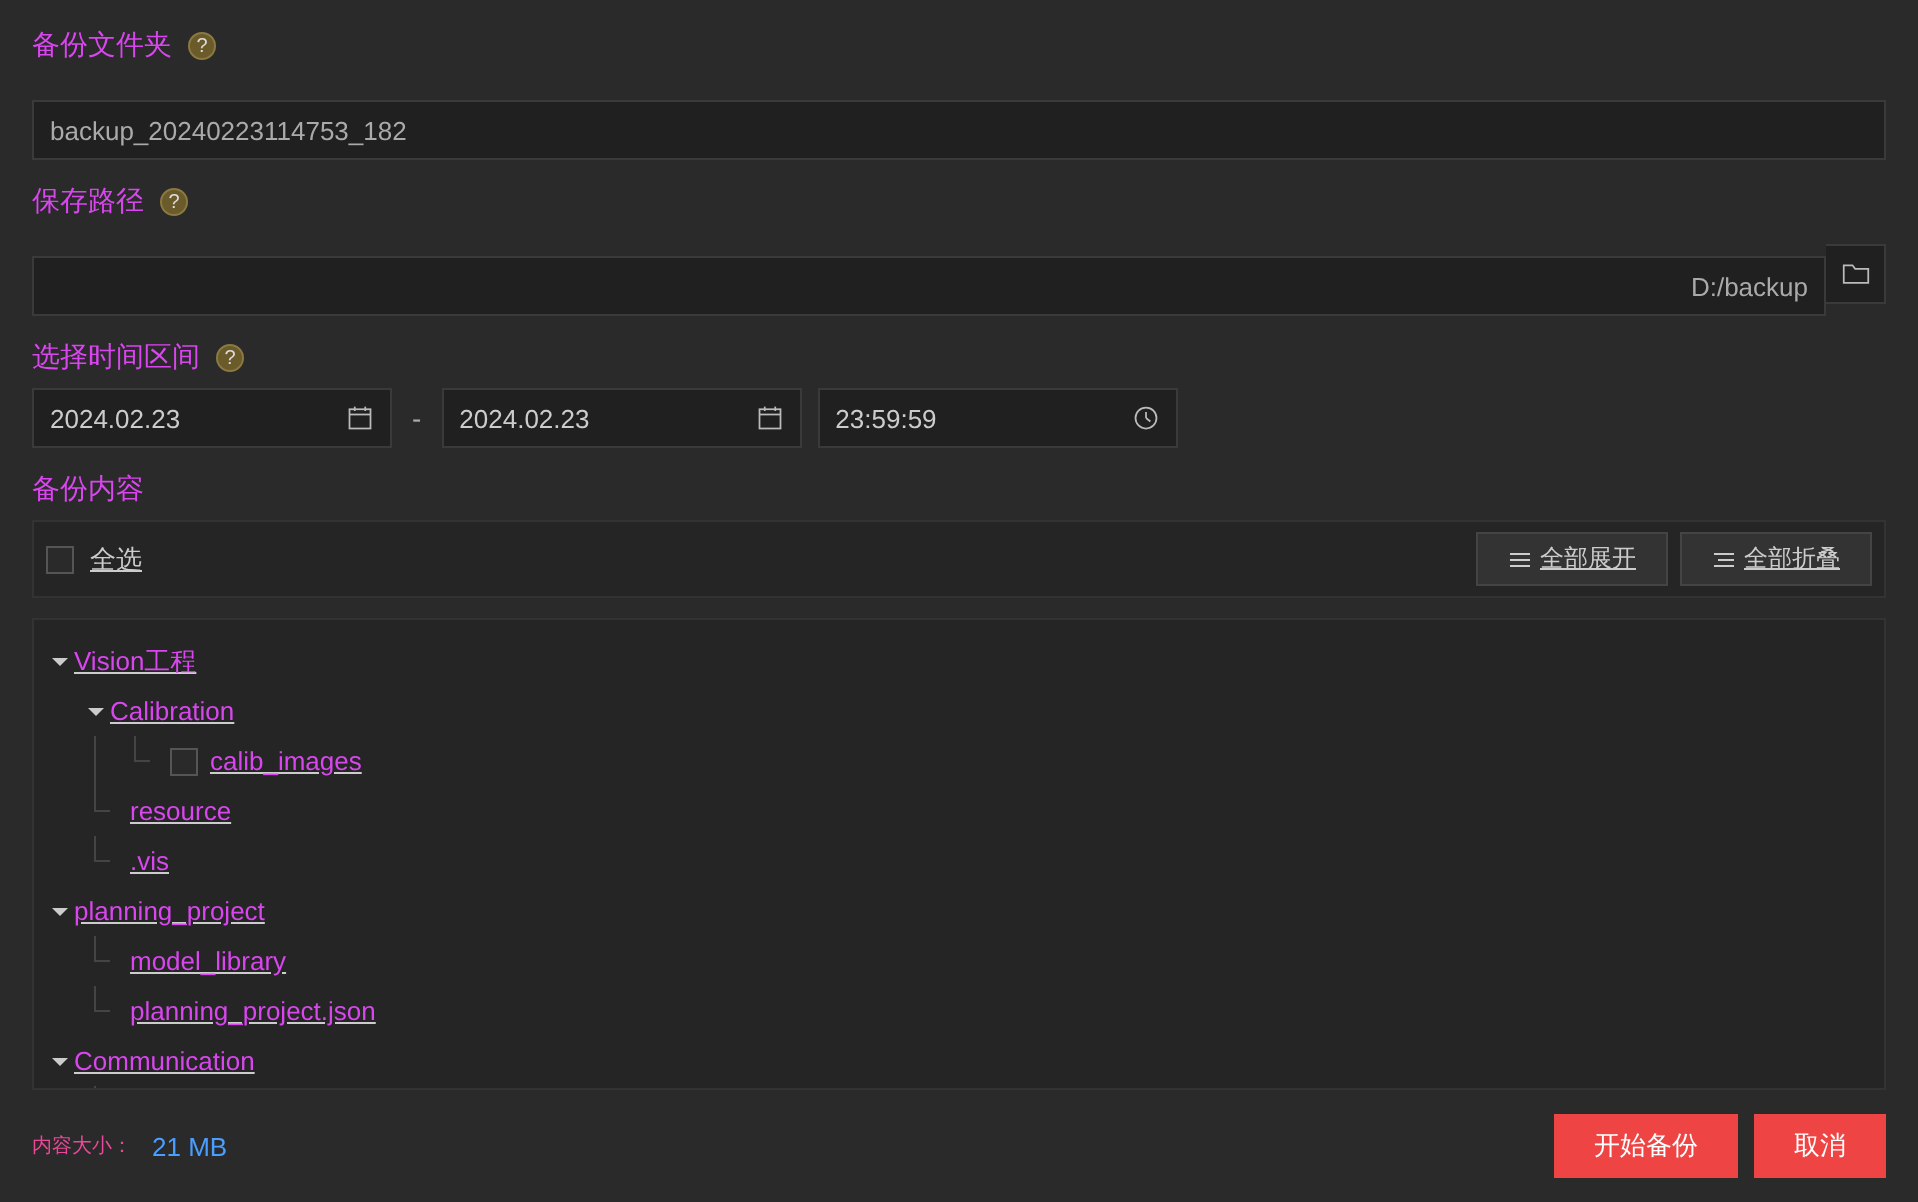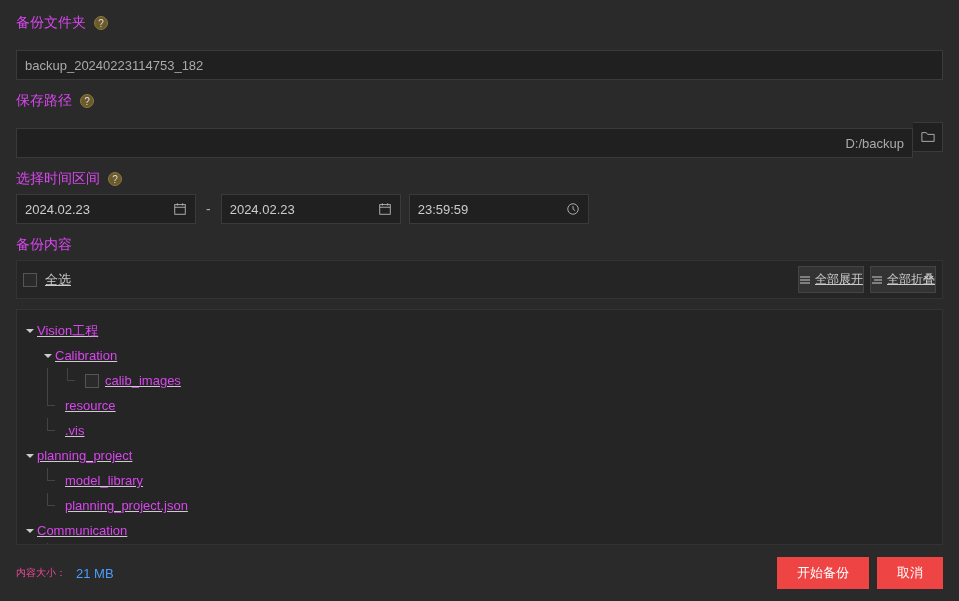--- a/index.html
+++ b/index.html
@@ -19,21 +19,21 @@
   .date-input { width: 180px; justify-content: space-between; }
   .time-input { width: 180px; }
   .date-input span, .time-input span { color: #ccc; font-size: 13px; flex: 1; }
   .picker-icon { width: 14px; height: 14px; }
   .dash { color: #aaa; font-size: 14px; padding: 0 2px; }
   .content-section { flex: 1; display: flex; flex-direction: column; min-height: 0; text-decoration: underline; }
   .toolbar-row { display: flex; align-items: center; background: #252525; border: 1px solid #333; padding: 5px 6px; margin-bottom: 10px; }
   .select-all { display: flex; align-items: center; gap: 8px; }
   .checkbox { width: 14px; height: 14px; border: 1px solid #555; background: #2a2a2a; cursor: pointer; flex-shrink: 0; }
   .toolbar-spacer { flex: 1; }
-  .tool-btn { display: flex; align-items: center; gap: 4px; background: #333; border: 1px solid #444; color: #ccc; font-size: 12px; padding: 4px 0; cursor: pointer; margin-left: 6px; }
+  .tool-btn { display: flex; align-items: center; gap: 4px; background: #333; border: 1px solid #444; color: #ccc; font-size: 12px; padding: 4px 15px; cursor: pointer; margin-left: 6px; }
   .tool-btn svg { width: 12px; height: 12px; stroke: #ccc; fill: none; }
   .tree { flex: 1; background: #252525; border: 1px solid #333; overflow-y: auto; padding: 8px 6px; }
   .tree-node { display: flex; align-items: center; height: 25px; font-size: 13px; color: #d946ef; cursor: default; }
   .tree-toggle { width: 14px; display: inline-flex; justify-content: center; cursor: pointer; }
   .tree-toggle svg { width: 10px; height: 10px; fill: #ccc; }
   .vline { width: 14px; height: 25px; border-left: 1px solid #444; margin-left: 6px; flex-shrink: 0; }
   .elbow { width: 14px; height: 25px; position: relative; margin-left: 6px; flex-shrink: 0; }
   .elbow::before { content:""; position:absolute; left:0; top:0; bottom:12px; border-left:1px solid #444; }
   .elbow::after { content:""; position:absolute; left:0; top:12px; width:8px; border-top:1px solid #444; }
   .tree-check { margin-right: 6px; margin-left: 4px; }

